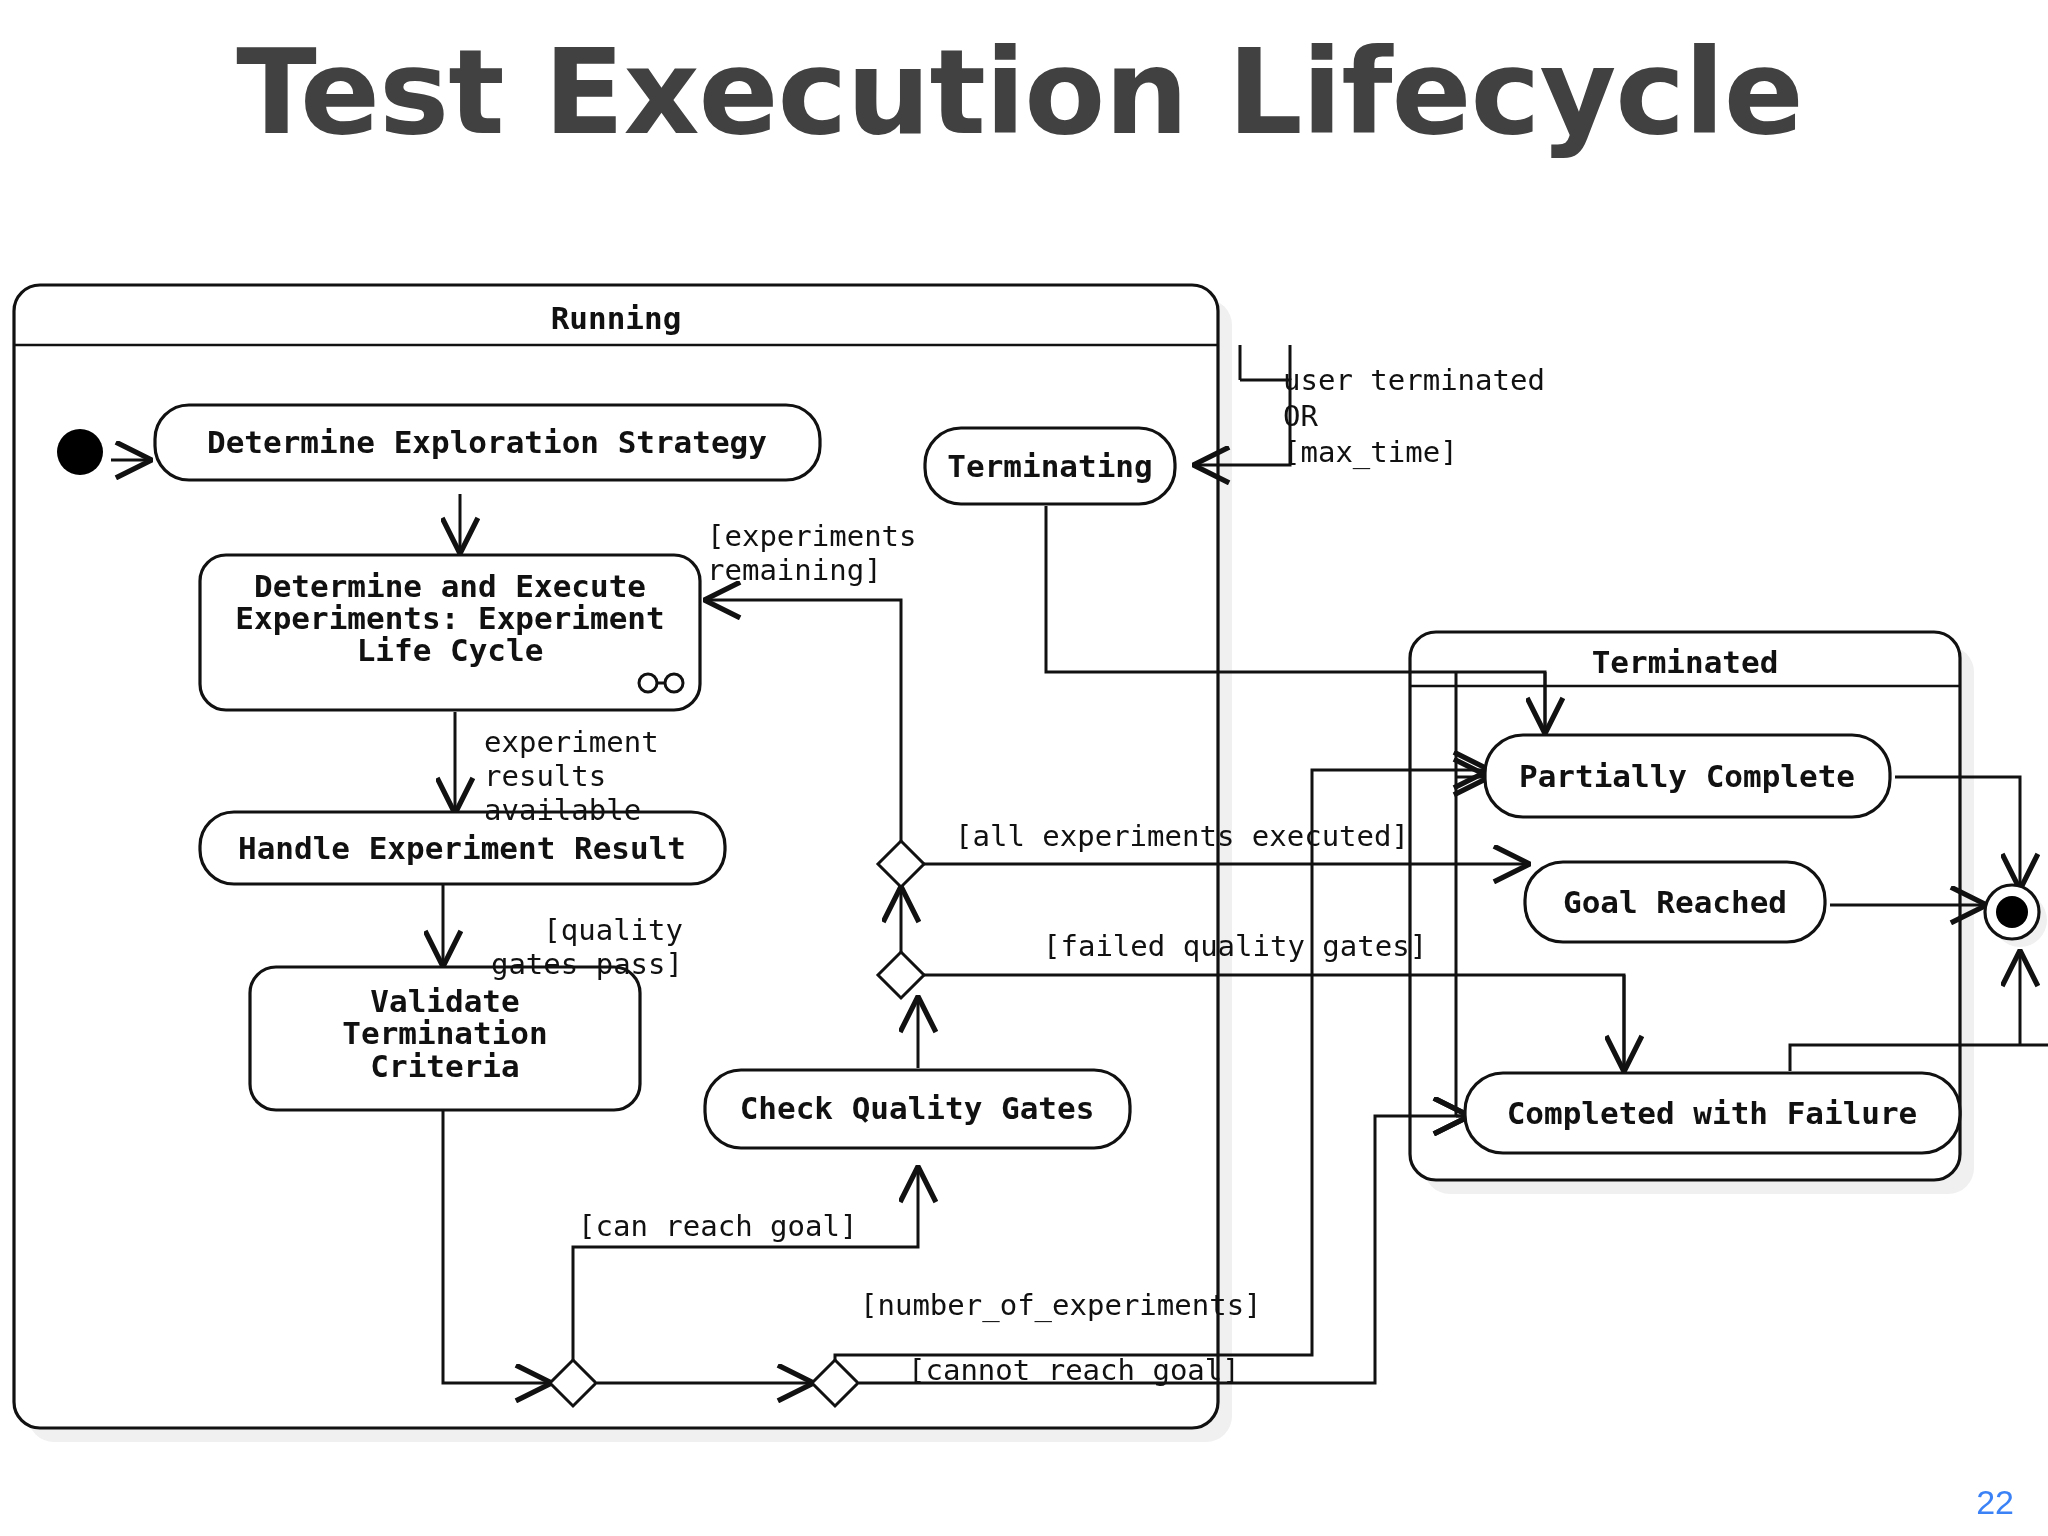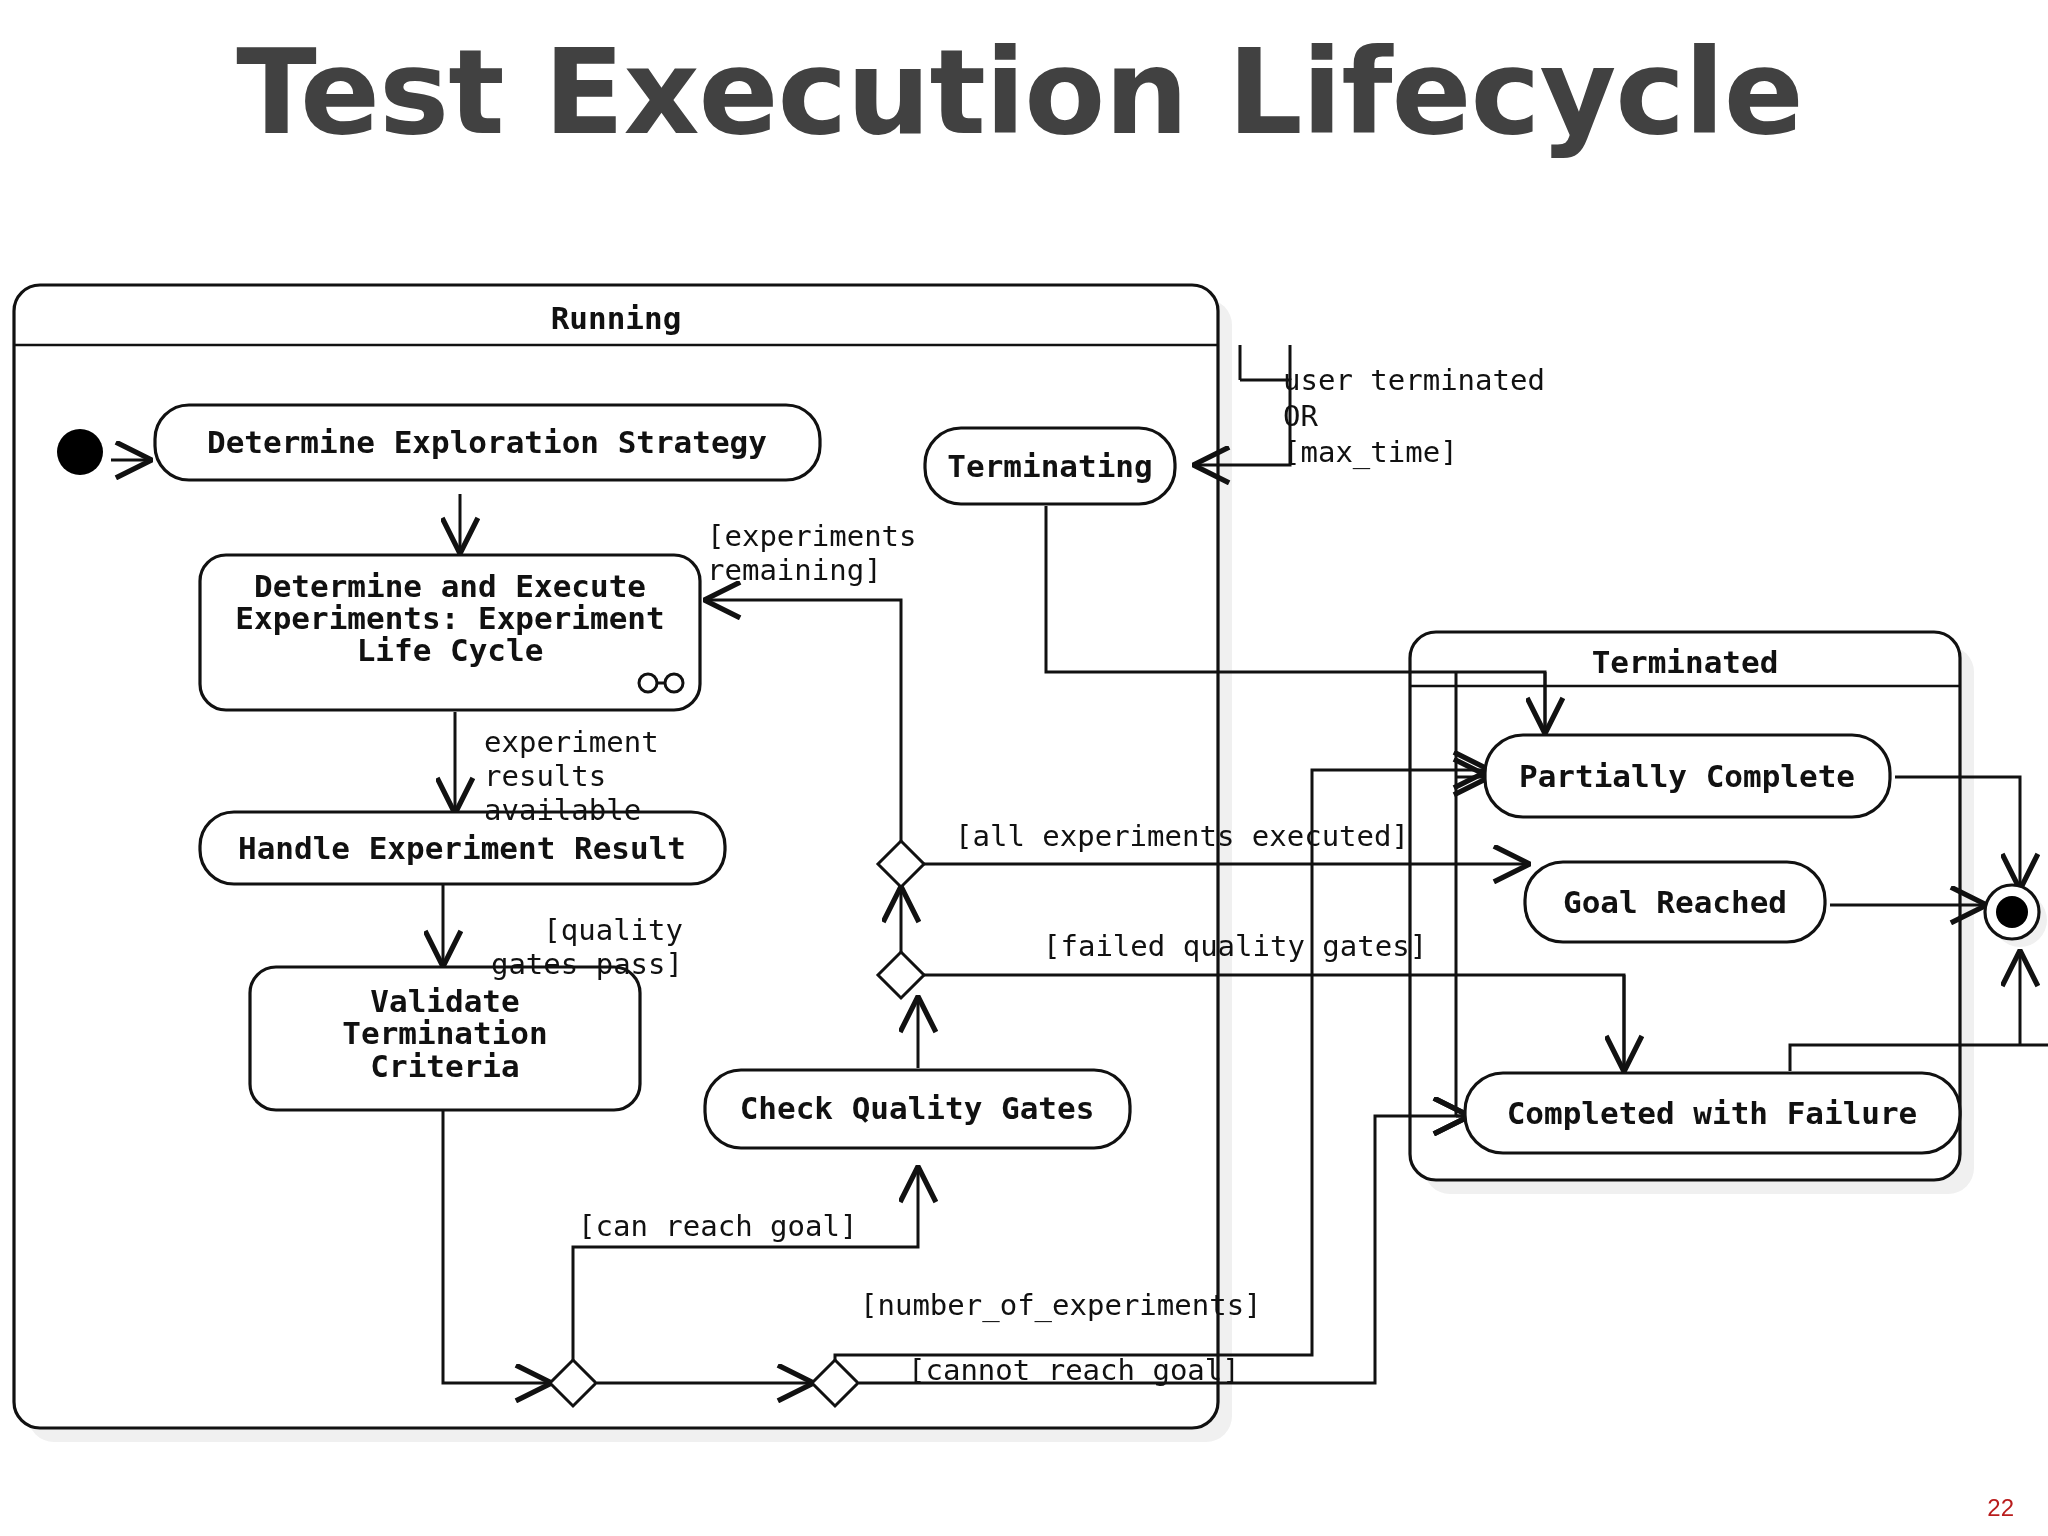--- a/index.html
+++ b/index.html
@@ -31,22 +31,22 @@
     letter-spacing: -1px;
     color: #414141;
     line-height: 1.1;
     user-select: none;
   }
   #page-number {
     position: absolute;
     right: 34px;
     bottom: 14px;
     font-family: "Liberation Sans", sans-serif;
-    font-size: 24px;
-    color: #b91c1c;
+    font-size: 34px;
+    color: #3b82f6;
   }
   svg#diagram {
     position: absolute;
     left: 0;
     top: 0;
     width: 2048px;
     height: 1536px;
   }
   .edge {
     fill: none;

